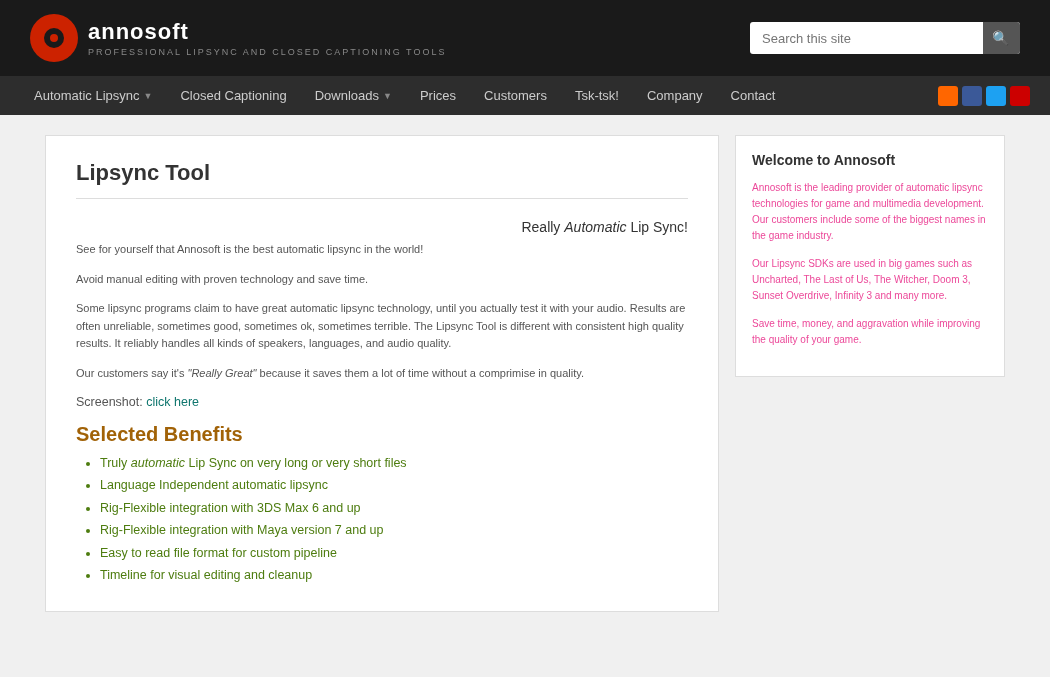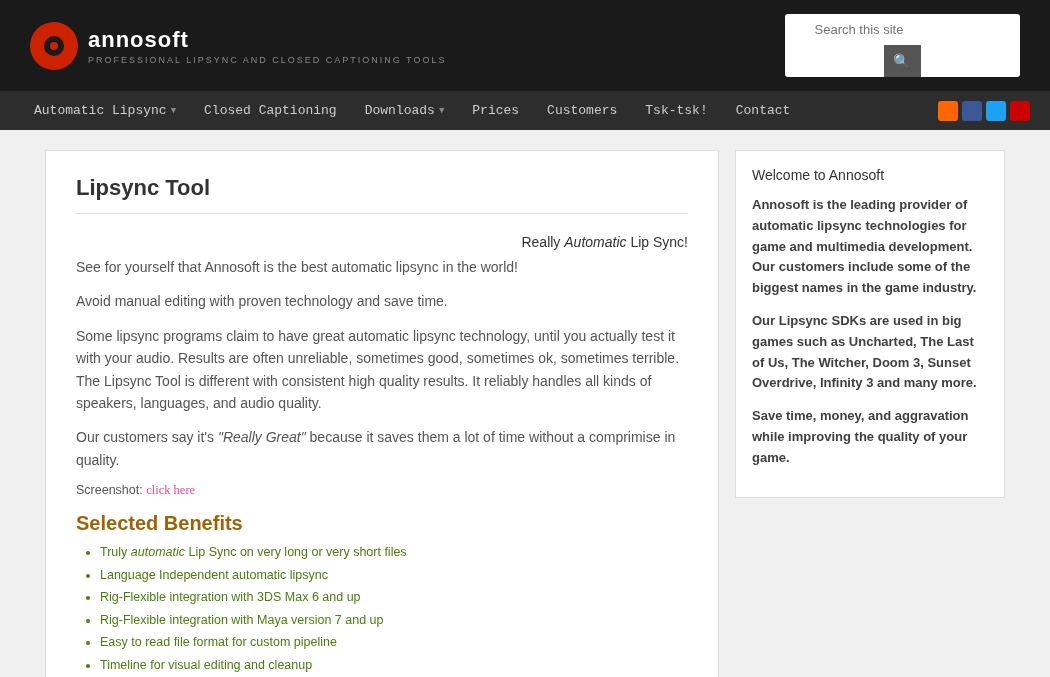--- a/index.html
+++ b/index.html
@@ -40,22 +40,21 @@
       transform: translate(-50%, -50%);
     }
     #logo-text { color: #fff; font-size: 22px; font-weight: bold; letter-spacing: 1px; }
     #tagline { color: #888; font-size: 9px; letter-spacing: 2px; text-transform: uppercase; margin-top: 2px; }
 
     #search-area {
       display: flex; align-items: center;
       background: #fff;
       border-radius: 3px;
       overflow: hidden;
-      width: 235px;
-      flex-direction: column;
+      width: 270px;
     }
     #search-input {
       border: none; outline: none;
       padding: 8px 12px;
       font-size: 13px;
       color: #999;
       flex: 1;
       background: transparent;
     }
     #search-btn {
@@ -68,21 +67,21 @@
     }
 
     
     #nav {
       background: #2d2d2d;
       padding: 0 20px;
       display: flex;
       align-items: center;
       justify-content: space-between;
     }
-    #nav-links { display: flex; align-items: flex-start; font-family: Liberation Mono, monospace; }
+    #nav-links { display: flex; align-items: flex-start; }
     .nav-item {
       color: #ccc;
       padding: 12px 14px;
       cursor: pointer;
       font-size: 13px;
       display: flex; align-items: center; gap: 4px;
       text-decoration: none;
     }
     .nav-arrow { font-size: 9px; color: #888; }
 
@@ -128,28 +127,28 @@
 
     .subtitle {
       font-size: 14px;
       color: #333;
       margin-bottom: 6px;
       text-align: right;
     }
     .subtitle em { font-style: italic; }
 
     .body-text {
-      font-size: 14px;
+      font-size: 11px;
       color: #555;
       line-height: 1.6;
       margin-bottom: 12px;
     }
 
     .screenshot-line { margin-bottom: 14px; font-size: 12.5px; color: #555; }
-    .screenshot-link { color: #ec4899; text-decoration: none; font-family: Liberation Serif, serif; }
+    .screenshot-link { color: #0f766e; text-decoration: none; }
 
     #benefits-title {
       font-size: 20px;
       font-weight: bold;
       color: #a16207;
       margin-bottom: 6px;
     }
 
     #benefits-list {
       list-style: disc;
@@ -167,30 +166,29 @@
       width: 270px;
       flex-shrink: 0;
     }
     #welcome-box {
       background: #fff;
       border: 1px solid #ddd;
       padding: 16px;
     }
     #welcome-title {
       font-size: 14px;
-      font-weight: normal;
+      font-weight: bold;
       color: #333;
       margin-bottom: 12px;
     }
     .welcome-text {
-      font-size: 13px;
-      color: #404040;
+      font-size: 10px;
+      color: #ec4899;
       line-height: 1.6;
       margin-bottom: 12px;
-      font-weight: bold;
     }
 
     .quoted { font-style: italic; color: #555; }
   </style>
 </head>
 <body>
 
 <div id="header">
   <div id="logo-area">
     <div id="logo-icon"></div>
@@ -219,20 +217,23 @@
       <span class="nav-arrow">▼</span>
     </a>
     <a class="nav-item">
       <span>Prices</span>
     </a>
     <a class="nav-item">
       <span>Customers</span>
     </a>
     <a class="nav-item">
       <span>Tsk-tsk!</span>
+    </a>
+    <a class="nav-item">
+      <span>Company</span>
     </a>
     <a class="nav-item">
       <span>Contact</span>
     </a>
   </div>
   <div id="social-icons">
     <span class="social-icon social-rss"></span>
     <span class="social-icon social-fb"></span>
     <span class="social-icon social-tw"></span>
     <span class="social-icon social-yt"></span>

